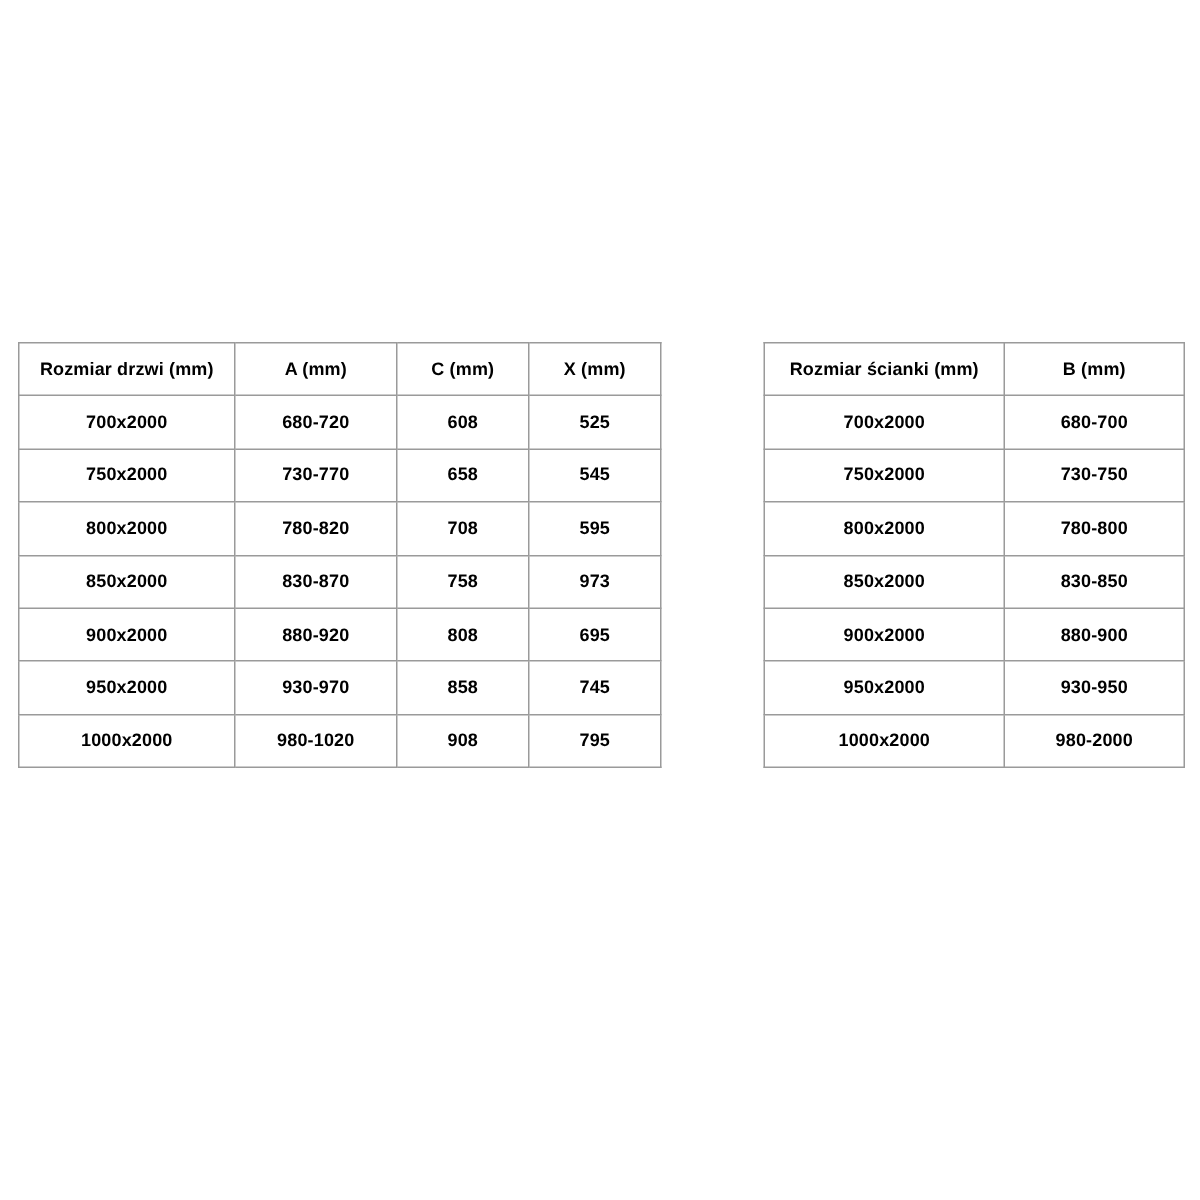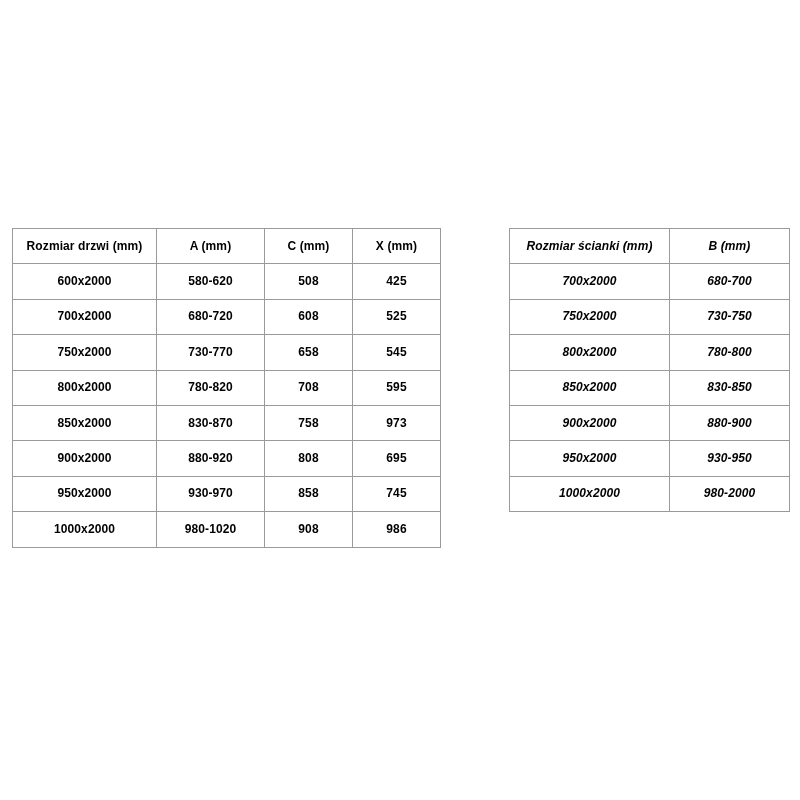--- a/index.html
+++ b/index.html
@@ -25,21 +25,20 @@
   .table-wrap {
     position: absolute;
   }
   #doors-table-wrap {
     left: 12px;
     top: 228px;
   }
   #walls-table-wrap {
     left: 509px;
     top: 228px;
-    font-style: italic;
   }
   table.spec {
     border-collapse: collapse;
     table-layout: fixed;
   }
   table.spec td, table.spec th {
     border: 1px solid #9a9a9a;
     text-align: center;
     vertical-align: middle;
     font-size: 12px;
@@ -76,26 +75,20 @@
       <thead>
         <tr>
           <th>Rozmiar drzwi (mm)</th>
           <th>A (mm)</th>
           <th>C (mm)</th>
           <th>X (mm)</th>
         </tr>
       </thead>
       <tbody>
         <tr>
-          <td>600x2000</td>
-          <td>580-620</td>
-          <td>508</td>
-          <td>425</td>
-        </tr>
-        <tr>
           <td>700x2000</td>
           <td>680-720</td>
           <td>608</td>
           <td>525</td>
         </tr>
         <tr>
           <td>750x2000</td>
           <td>730-770</td>
           <td>658</td>
           <td>545</td>
@@ -121,21 +114,21 @@
         <tr>
           <td>950x2000</td>
           <td>930-970</td>
           <td>858</td>
           <td>745</td>
         </tr>
         <tr>
           <td>1000x2000</td>
           <td>980-1020</td>
           <td>908</td>
-          <td>986</td>
+          <td>795</td>
         </tr>
       </tbody>
     </table>
   </div>
 
   <div class="table-wrap" id="walls-table-wrap">
     <table class="spec" id="walls-table">
       <colgroup>
         <col class="c0">
           <col class="c1">

